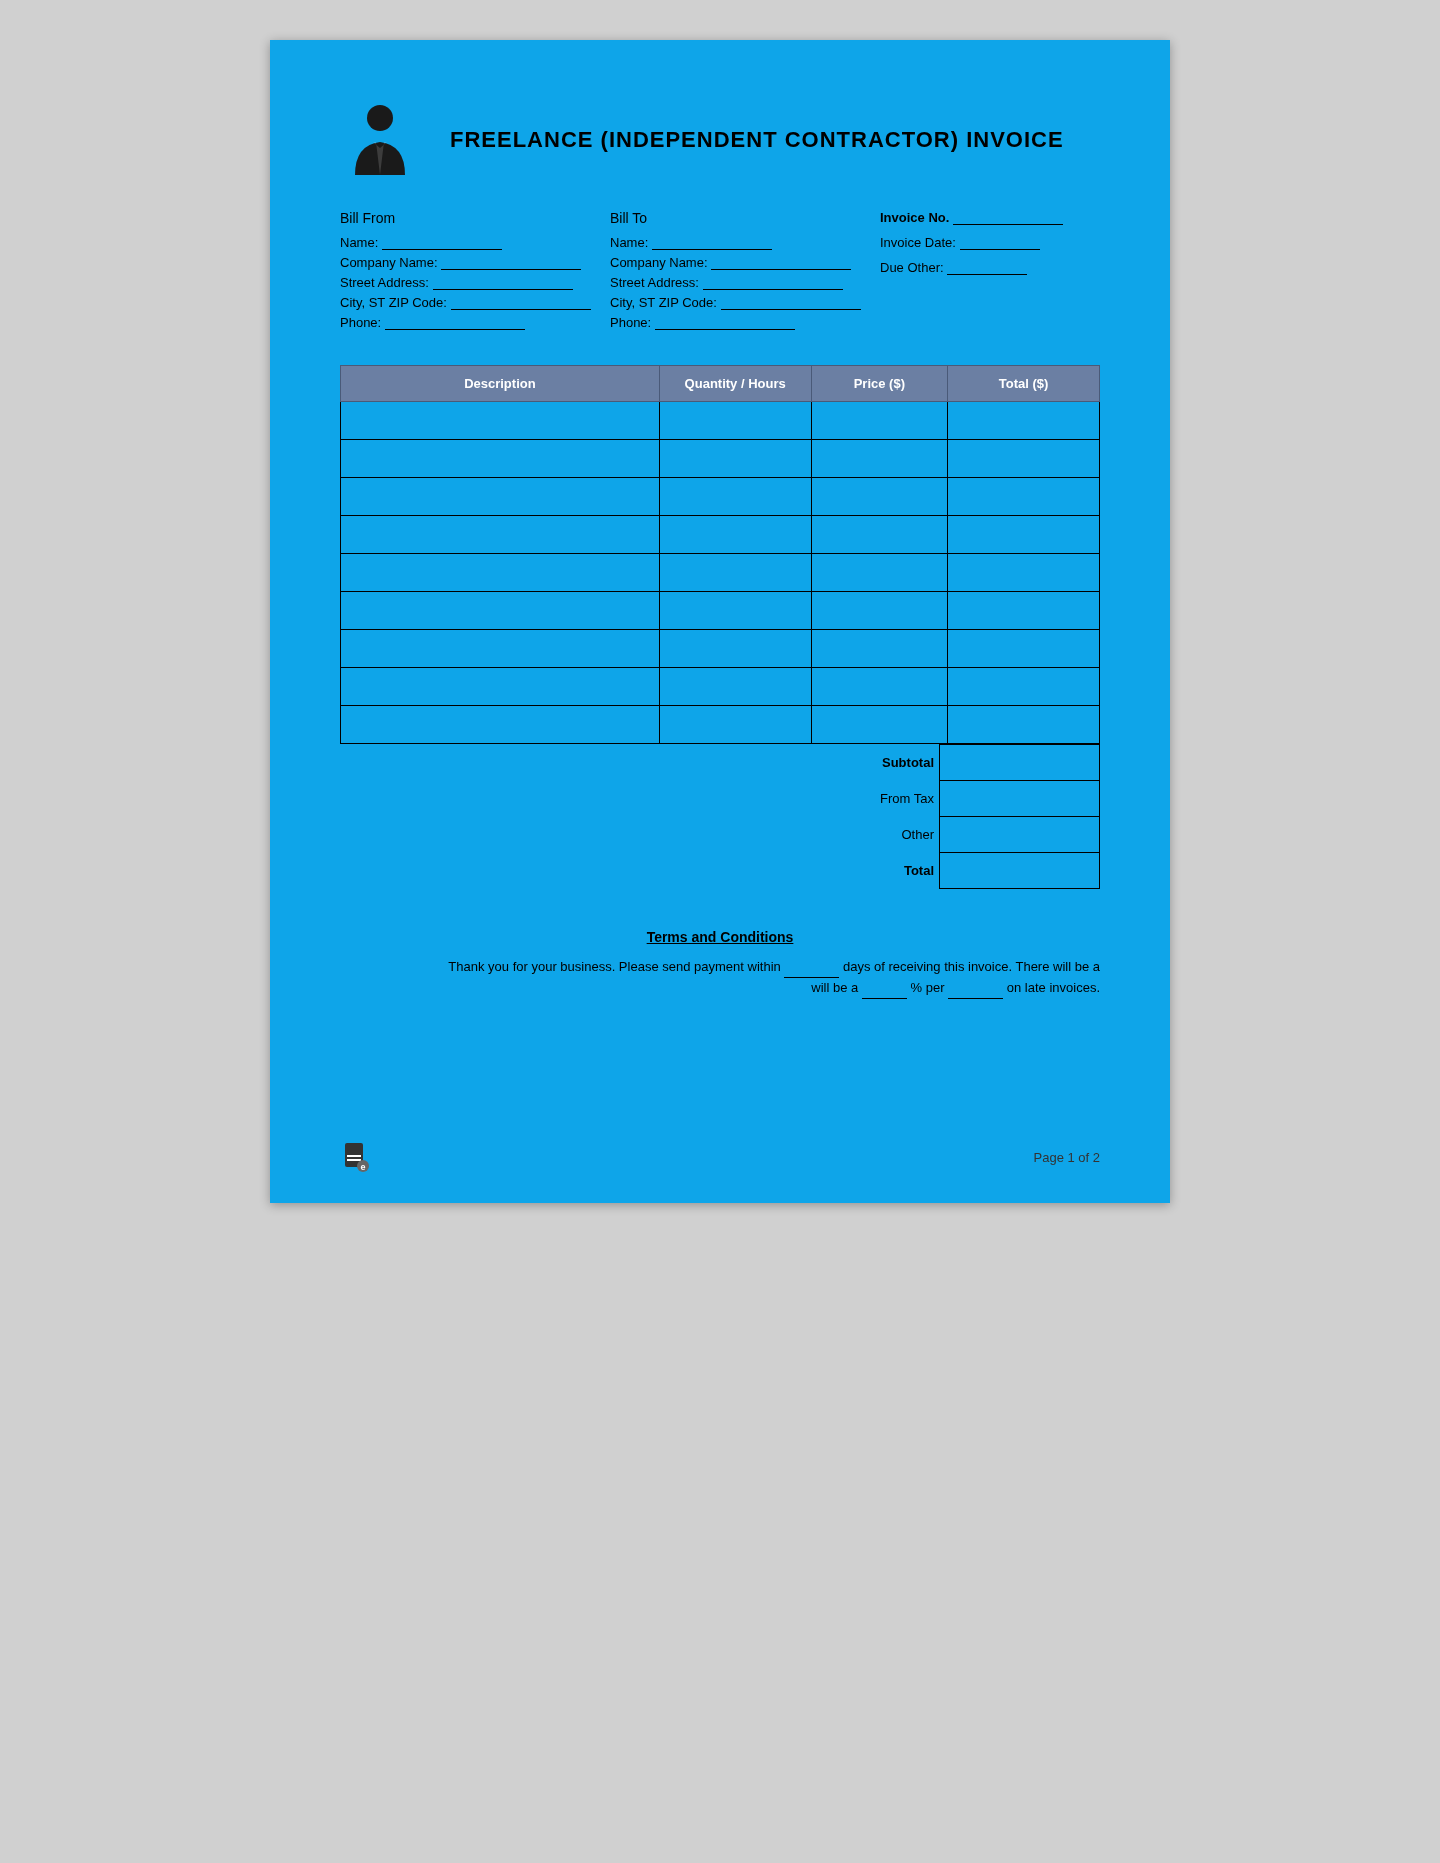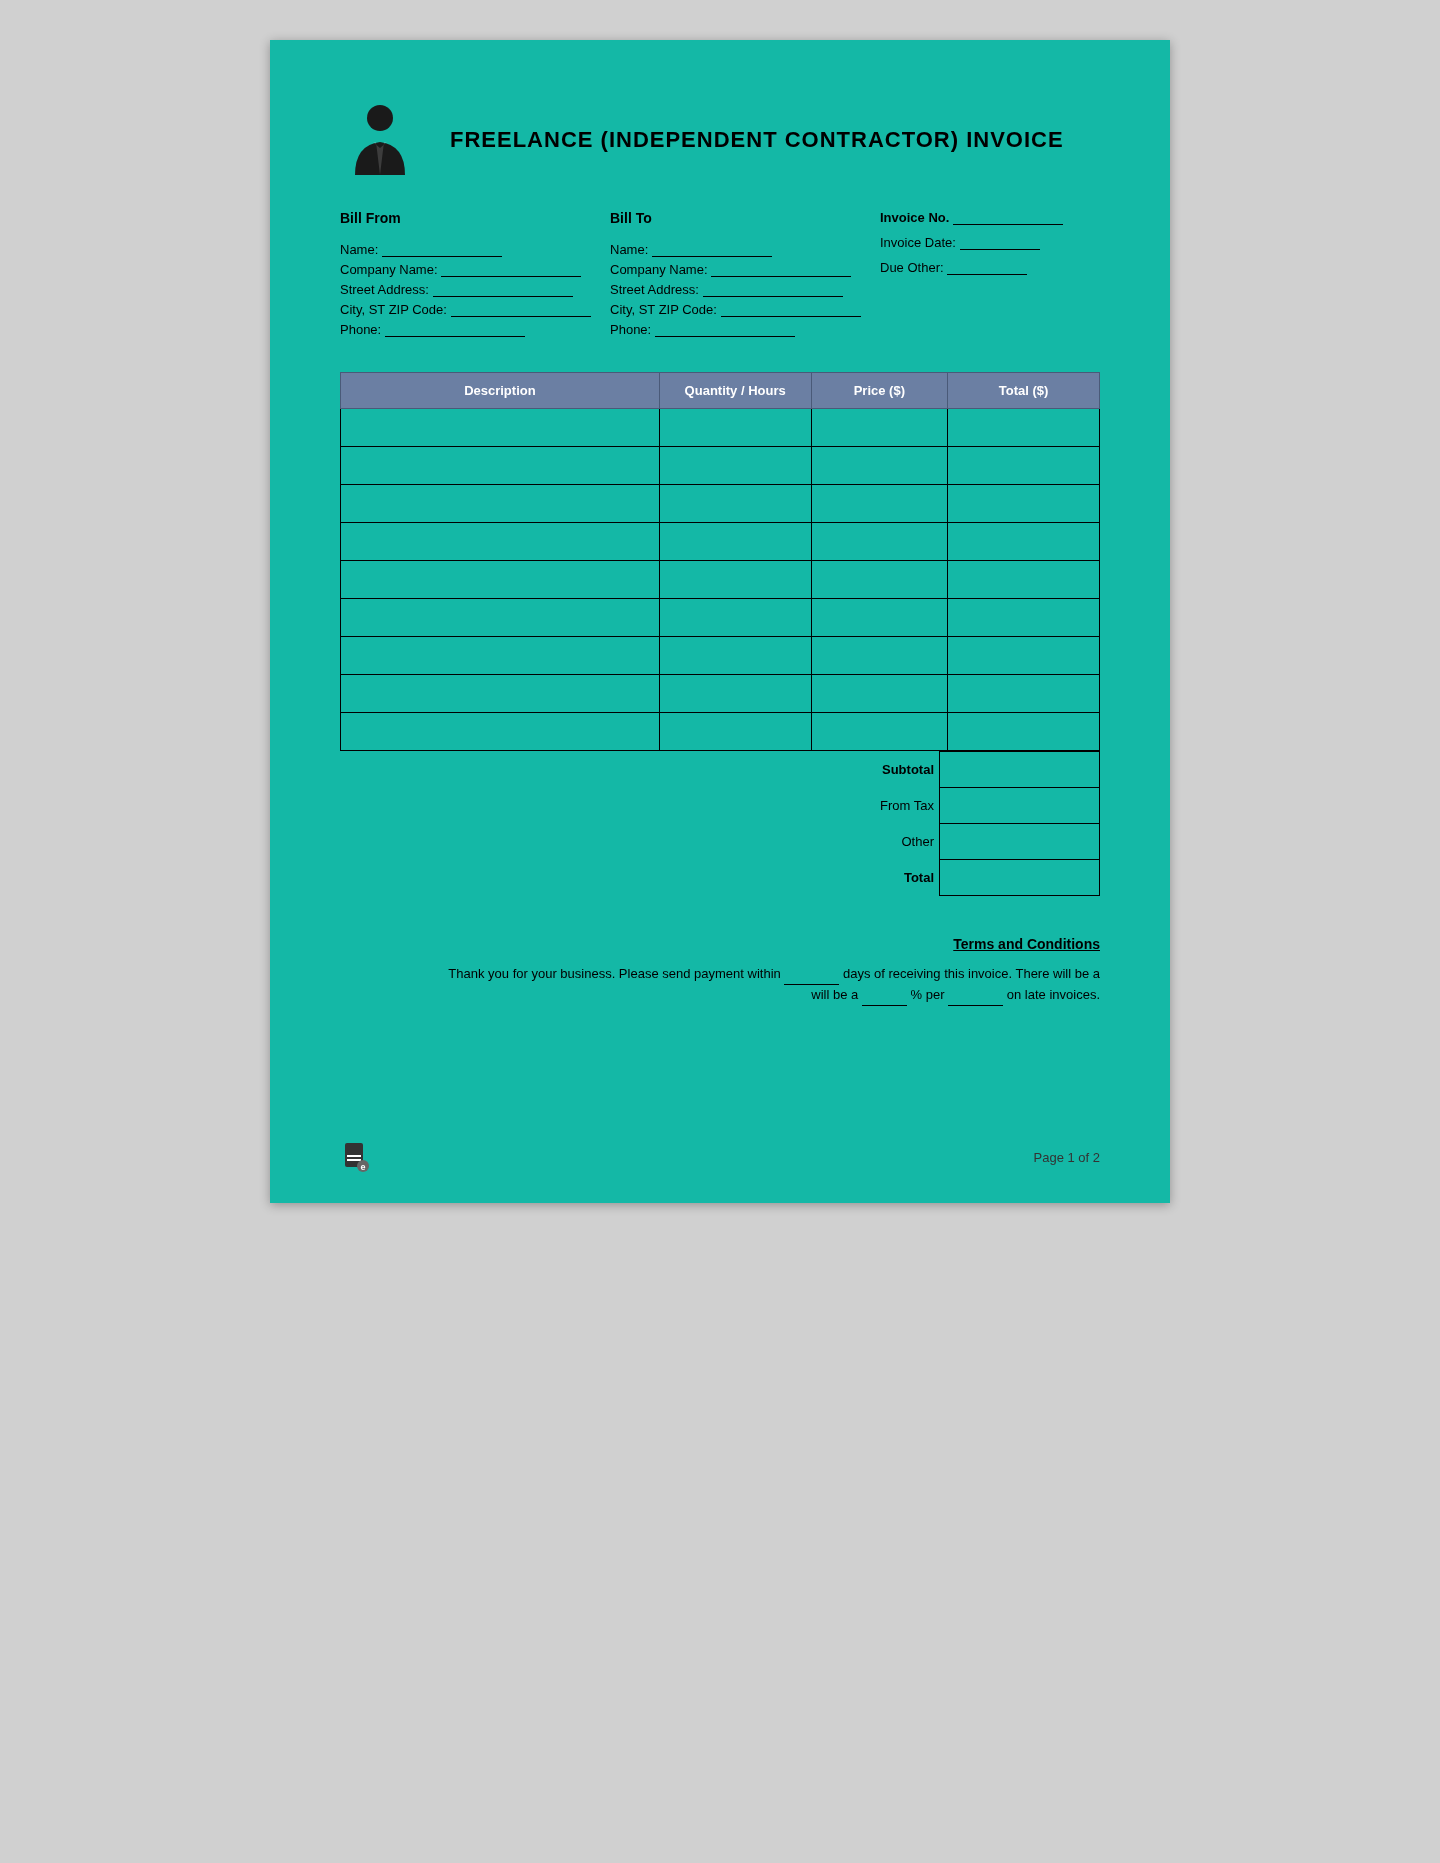--- a/index.html
+++ b/index.html
@@ -12,21 +12,21 @@
       background: #d0d0d0;
       display: flex;
       justify-content: center;
       align-items: flex-start;
       min-height: 100vh;
       padding: 40px 0;
       font-family: Arial, sans-serif;
     }
 
     .page {
-      background: #14b8a6;
+      background: #0ea5e9;
       width: 900px;
       min-height: 1163px;
       padding: 60px 70px 50px 70px;
       box-shadow: 0 2px 10px rgba(0,0,0,0.3);
       position: relative;
     }
 
     
     .header {
       display: flex;
@@ -57,23 +57,23 @@
 
     .bill-column {
       flex: 1;
     }
 
     .bill-column:last-child {
       flex: 0 0 260px;
     }
 
     .bill-label {
-      font-weight: bold;
+      font-weight: normal;
       font-size: 14px;
-      margin-bottom: 16px;
+      margin-bottom: 9px;
     }
 
     .bill-row {
       margin-bottom: 5px;
       white-space: nowrap;
     }
 
     .bill-row span.field-label {
       font-weight: normal;
     }
@@ -150,21 +150,21 @@
       text-align: center;
     }
 
     
     .terms-section {
       margin-top: 40px;
       font-size: 13px;
     }
 
     .terms-title {
-      text-align: right;
+      text-align: center;
       font-weight: bold;
       text-decoration: underline;
       margin-bottom: 12px;
       font-size: 14px;
     }
 
     .terms-text {
       line-height: 1.6;
       text-align: right;
     }

